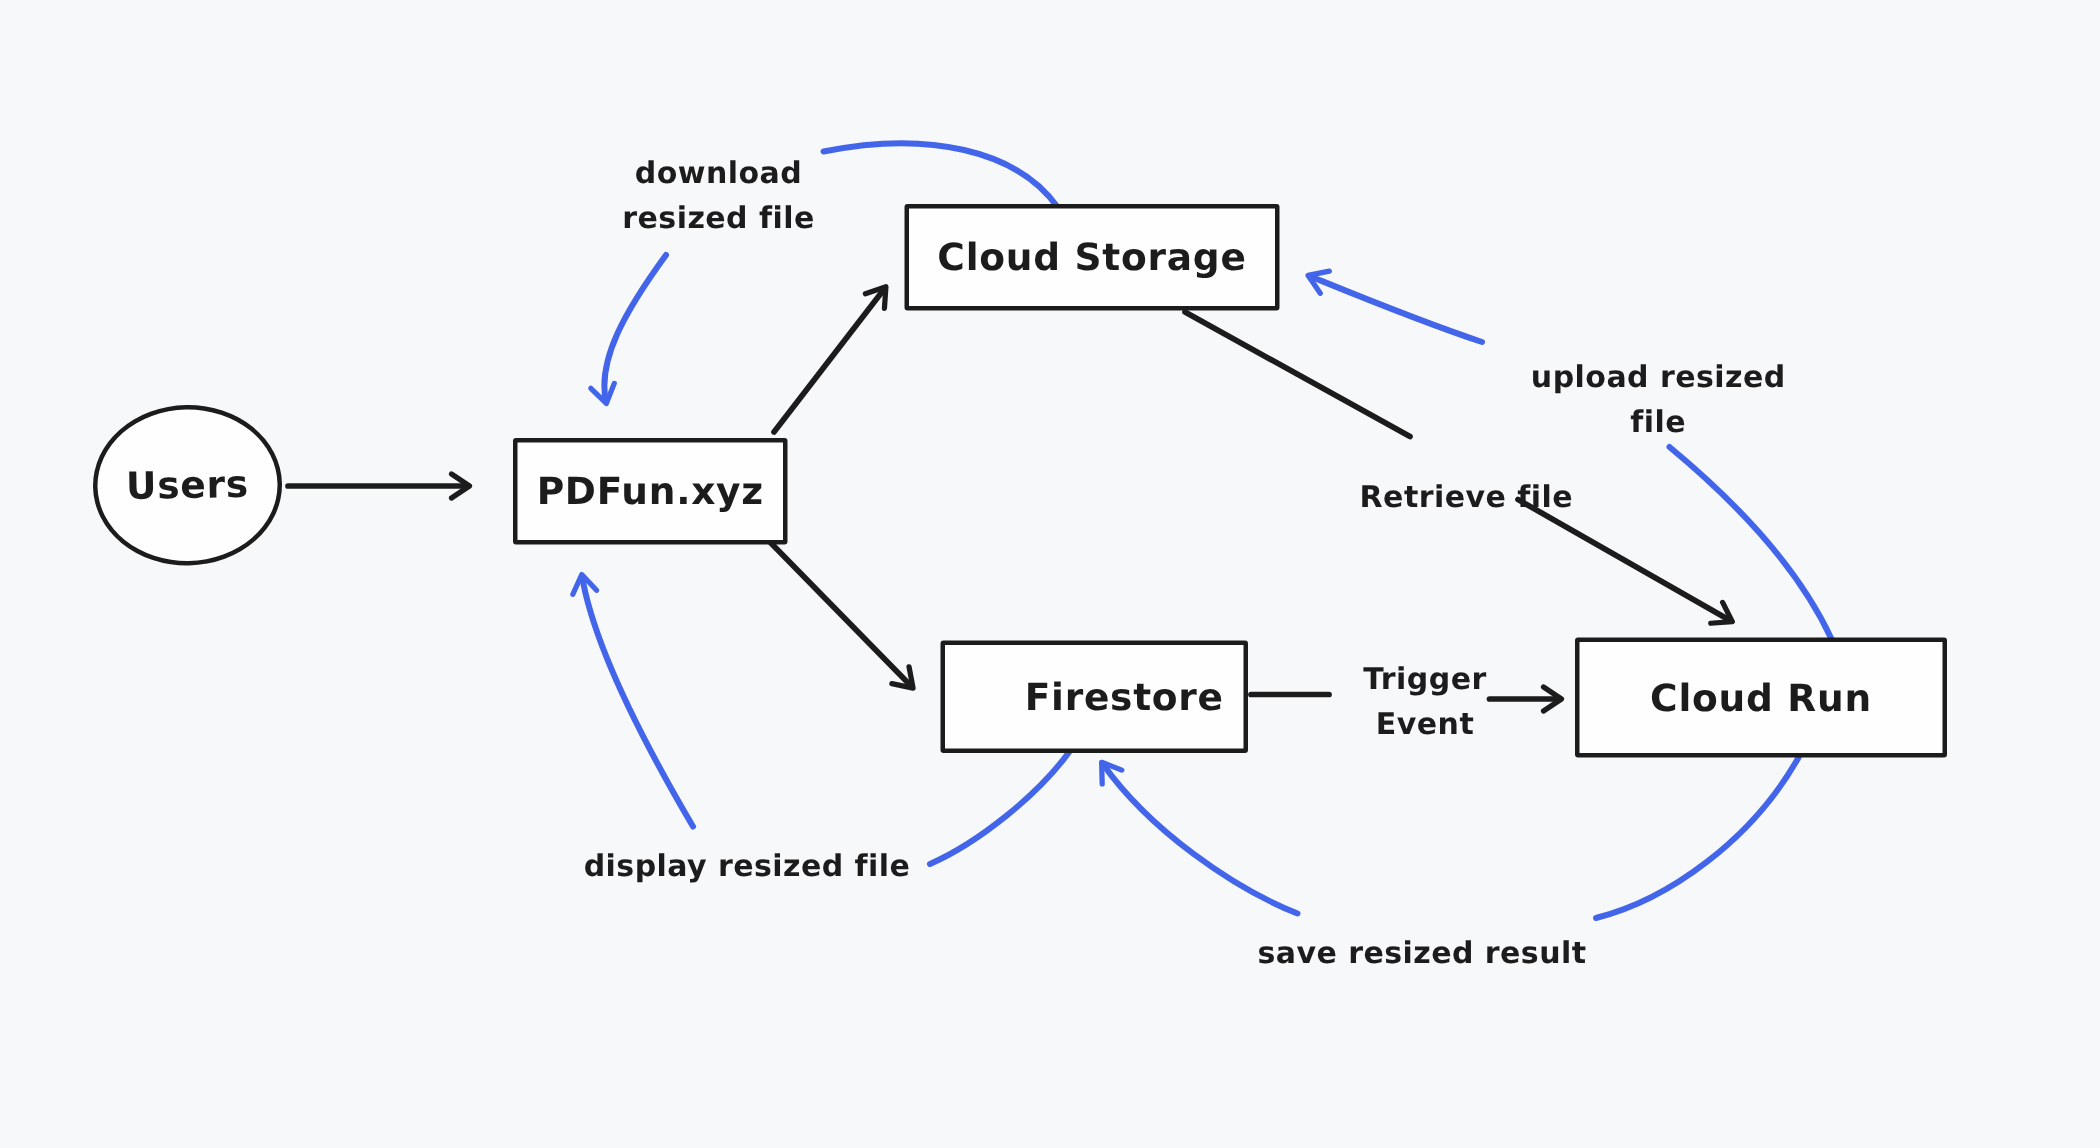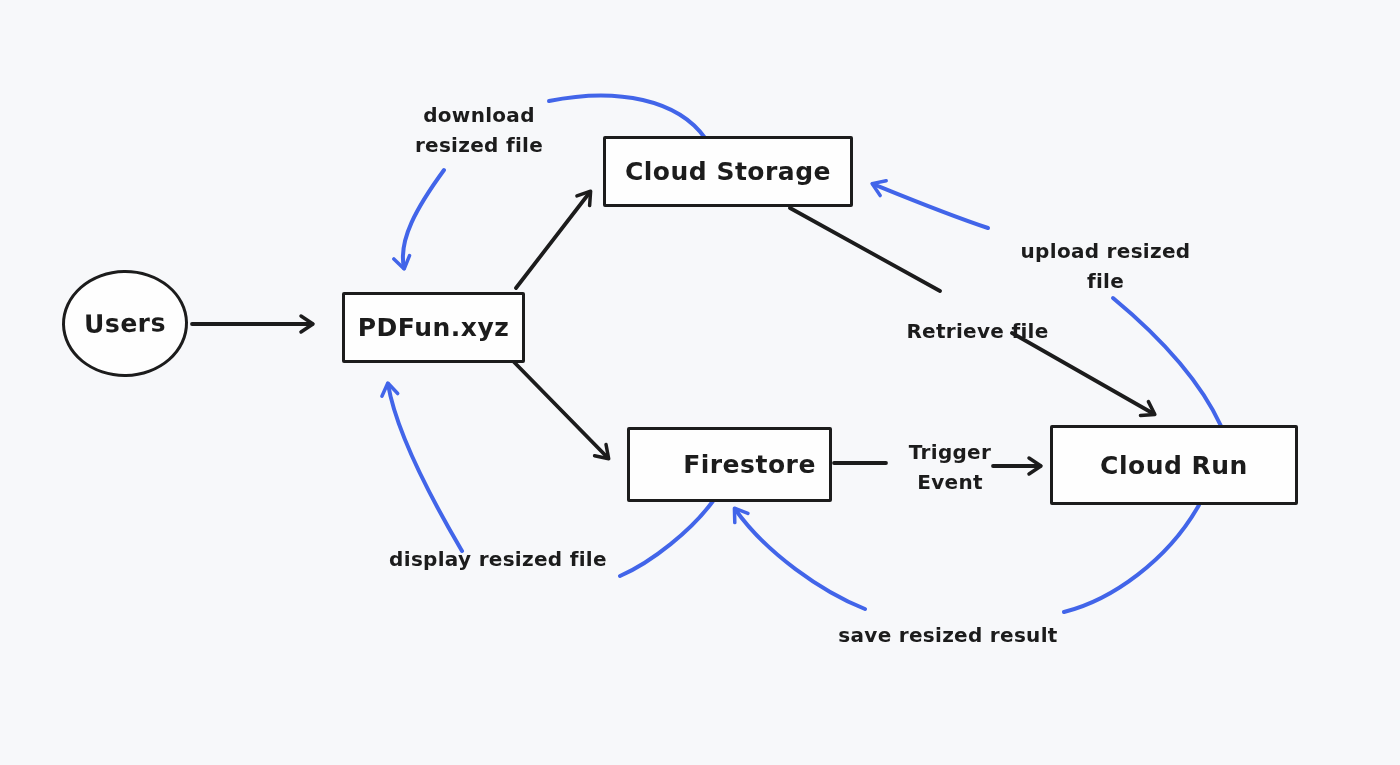--- a/index.html
+++ b/index.html
@@ -41,21 +41,21 @@
   #n-users{left:62px;top:270px;width:126px;height:107px;transform:rotate(-1deg);}
   #n-pdfun{left:342px;top:292px;width:183px;height:71px;}
   #n-cloudstorage{left:603px;top:136px;width:250px;height:71px;}
   #n-firestore{left:627px;top:427px;width:205px;height:75px;padding-left:40px;}
   #n-cloudrun{left:1050px;top:425px;width:248px;height:80px;}
   
   #l-download{left:399px;top:100px;width:160px;}
   #l-upload{left:1008px;top:236px;width:195px;}
   #l-retrieve{left:885px;top:316px;width:185px;}
   #l-trigger{left:900px;top:437px;width:100px;}
-  #l-display{left:378px;top:544px;width:240px;text-align:center;}
+  #l-display{left:378px;top:562px;width:240px;text-align:center;}
   #l-save{left:828px;top:620px;width:240px;}
 </style>
 </head>
 <body>
 
 <div class="canvas">
 
   <svg class="wires" viewBox="0 0 1400 765">
     <defs>
       <marker id="arrow-ink" markerUnits="userSpaceOnUse" markerWidth="30" markerHeight="30" viewBox="-15 -15 30 30" refX="-1" refY="0" orient="auto">

